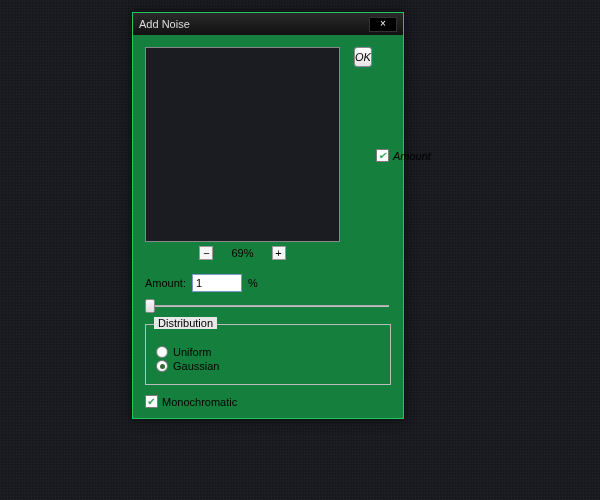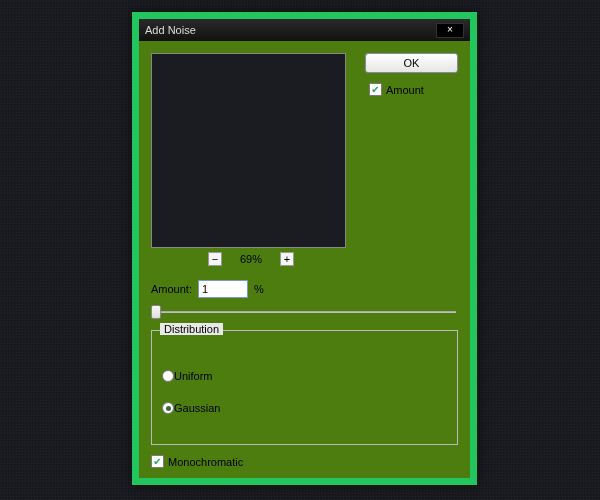--- a/index.html
+++ b/index.html
@@ -18,24 +18,24 @@
     position: absolute; inset: 0;
     background-image:
       radial-gradient(rgba(255,255,255,0.03) 1px, transparent 1px),
       radial-gradient(rgba(0,0,0,0.25) 1px, transparent 1px);
     background-size: 3px 3px, 3px 3px;
     background-position: 0 0, 1px 1px;
   }
   .dialog {
     position: absolute;
     left: 132px; top: 12px;
-    width: 345px;
-    border: 7px solid #22c55e;
+    width: 272px;
+    border: 1px solid #22c55e;
     box-shadow: 0 0 10px rgba(0,0,0,0.6);
-    background: #4d7c0f;
+    background: #15803d;
   }
   .titlebar {
     height: 22px;
     background: linear-gradient(#2a2a2a,#111);
     color: #ddd;
     display: flex;
     align-items: center;
     padding: 0 6px;
     font-size: 11px;
   }
@@ -67,21 +67,21 @@
   }
   .zoom-btn {
     width: 14px; height: 14px;
     border: 1px solid #999; background: #f5f5f5;
     display:flex;align-items:center;justify-content:center;
     font-size: 11px; line-height: 1;
   }
   .side-col {
     flex: 1;
     padding-left: 14px;
-    display: flex; flex-direction: column; align-items: stretch;
+    display: flex; flex-direction: row; align-items: stretch; font-style: italic;
   }
   .btn {
     height: 20px;
     background: linear-gradient(#fefefe,#e6e6e6);
     border: 1px solid #8a8a8a;
     border-radius: 3px;
     margin-bottom: 6px;
     display:flex;align-items:center;justify-content:center;
     font-size: 11px;
     box-shadow: 0 0 2px rgba(100,150,255,0.4);
@@ -116,21 +116,21 @@
     margin-top: 10px;
     border: 1px solid #bbb;
     padding: 19px 10px 10px 10px;
     position: relative;
   }
   .fieldset .legend {
     position:absolute; top:-8px; left:8px;
     background:#e8e8e8; padding:0 4px;
     font-size:11px;
   }
-  .radio-row { display:flex; align-items:center; margin:20px 0;}
+  .radio-row { display:flex; align-items:center; gap:5px; margin:2px 0;}
   .radio {
     width:12px;height:12px;border:1px solid #777;border-radius:50%;
     background:#fff;display:flex;align-items:center;justify-content:center;
   }
   .radio .dot{width:5px;height:5px;border-radius:50%;background:#3a6a3a;}
   .mono-row { margin-top:10px; display:flex;align-items:center;gap:4px;}
 </style>
 </head>
 <body>
 <div class="noise-bg"></div>

